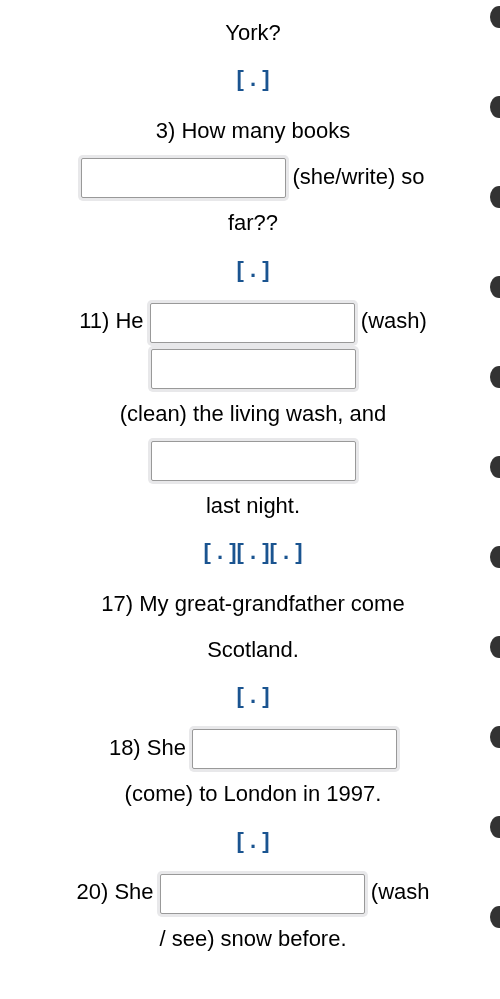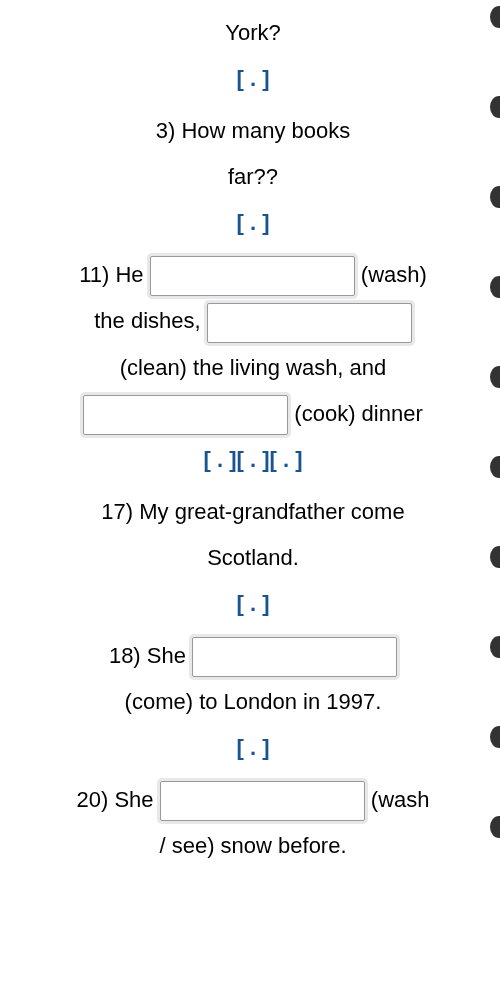--- a/index.html
+++ b/index.html
@@ -73,40 +73,43 @@
   <div class="question-block">
     <div class="line"><span>York?</span></div>
     <span class="hint-link">[ . ]</span>
   </div>
 
   <div class="question-block">
     <div class="line">
       <span>3)</span>
       <span>How many books</span>
     </div>
+    <div class="line">
+      <span class="answer-input"></span>
+      <span>(she/write) so</span>
+    </div>
     <div class="line"><span>far??</span></div>
     <span class="hint-link">[ . ]</span>
   </div>
 
   <div class="question-block">
     <div class="line">
       <span>11)</span>
       <span>He</span>
       <span class="answer-input"></span>
       <span>(wash)</span>
     </div>
     <div class="line">
-      <span>the dishes,</span>
       <span class="answer-input"></span>
     </div>
     <div class="line"><span>(clean) the living wash, and</span></div>
     <div class="line">
       <span class="answer-input"></span>
-      <span>(cook) dinner</span>
     </div>
+    <div class="line"><span>last night.</span></div>
     <span class="hint-link">[ . ][ . ][ . ]</span>
   </div>
 
   <div class="question-block">
     <div class="line">
       <span>17)</span>
       <span>My great-grandfather come</span>
     </div>
     <div class="line"><span>Scotland.</span></div>
     <span class="hint-link">[ . ]</span>

